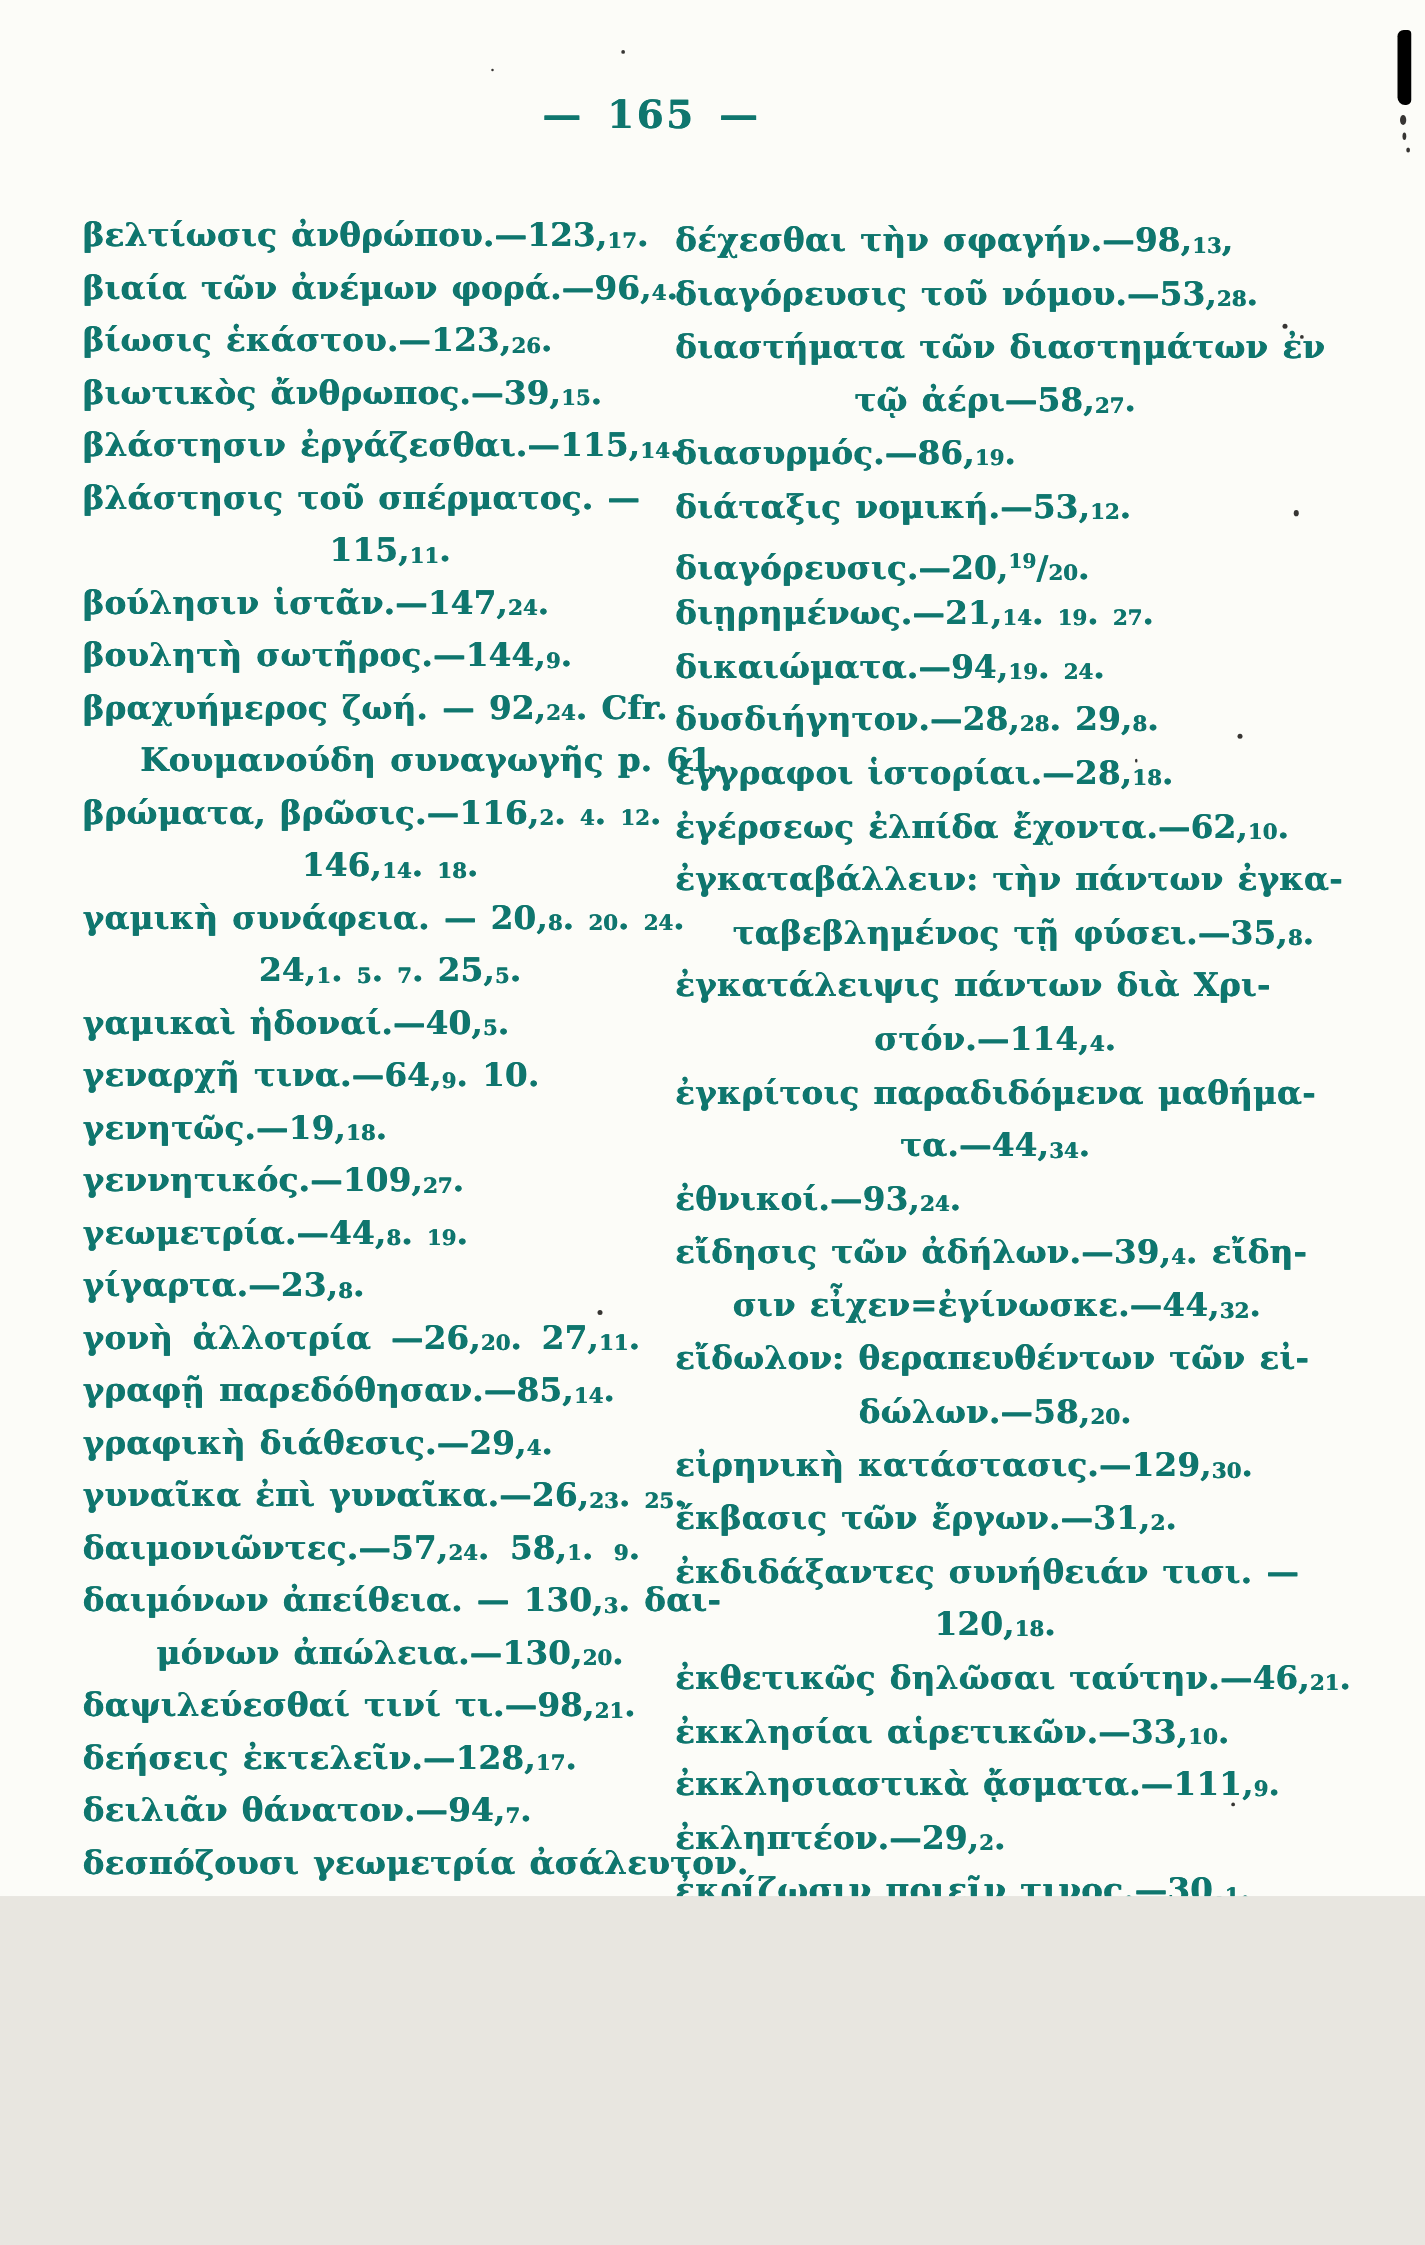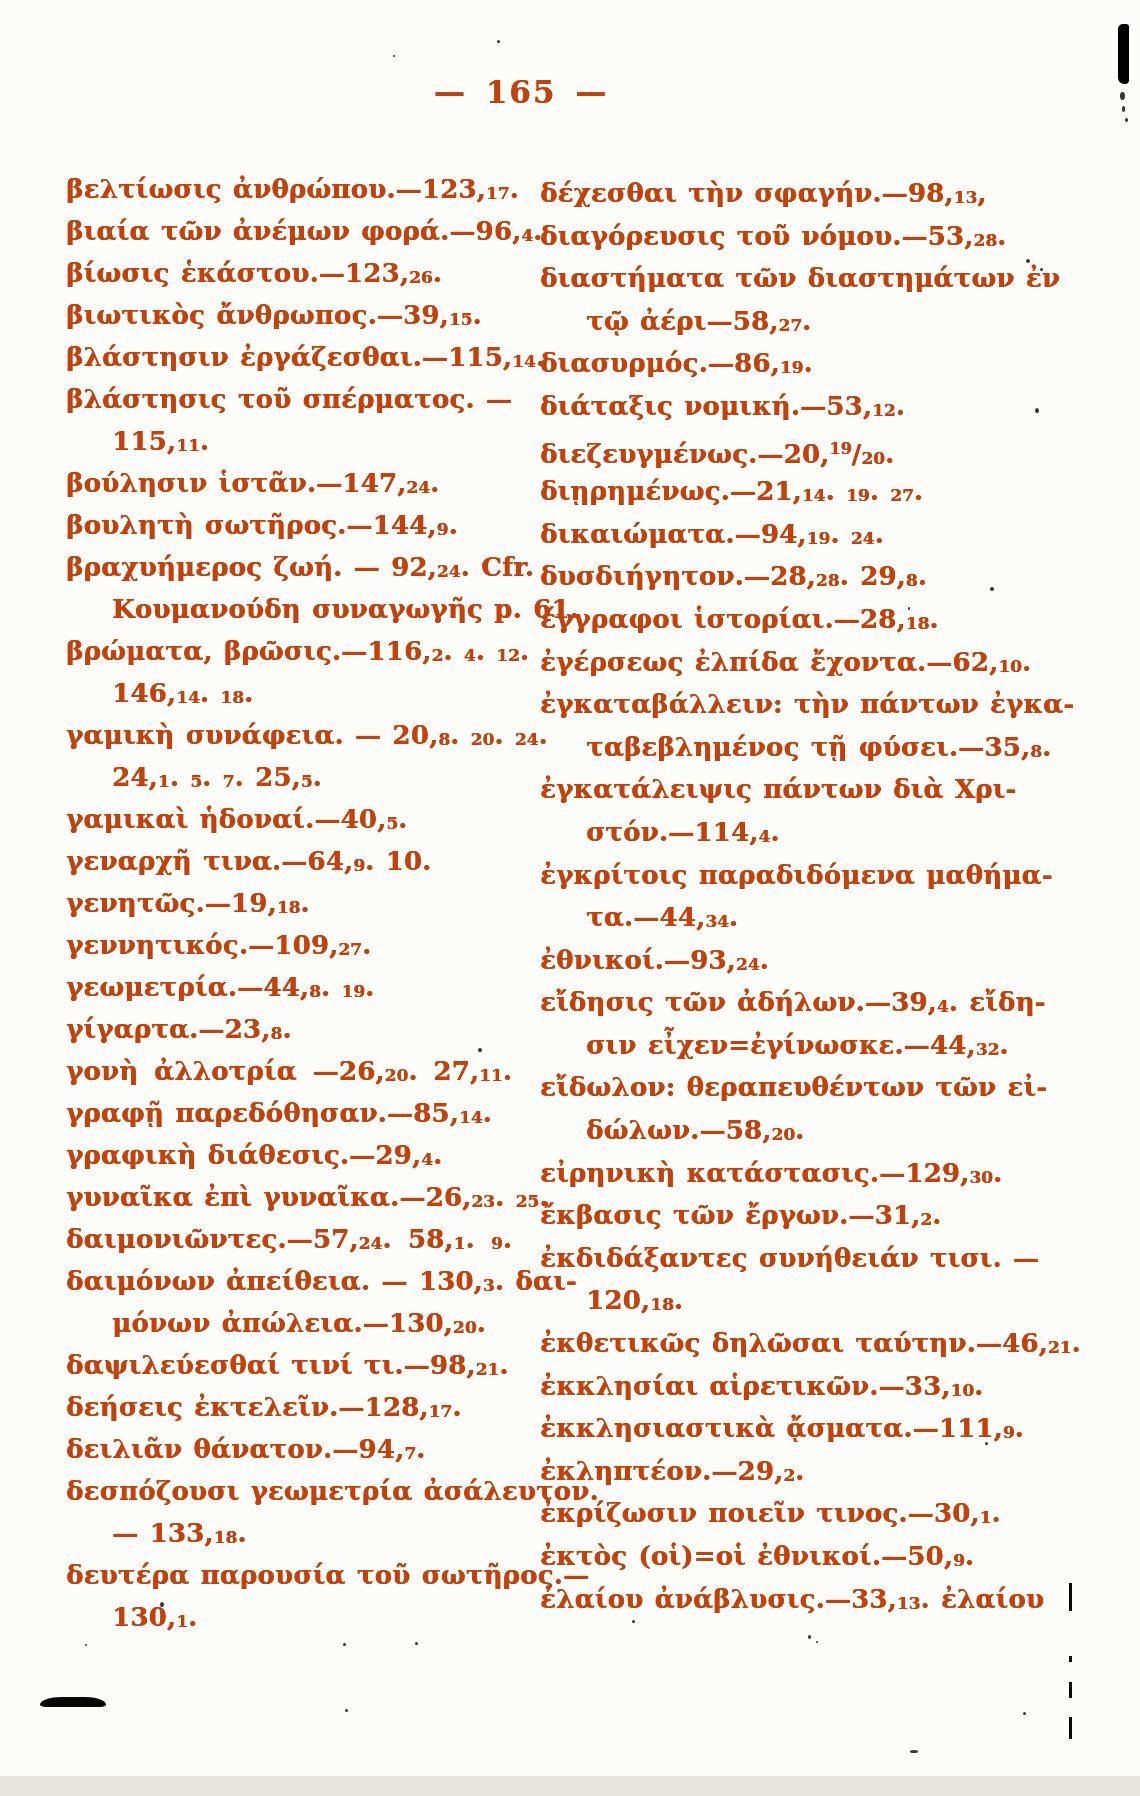--- a/index.html
+++ b/index.html
@@ -1,23 +1,23 @@
 <!DOCTYPE html>
 <html><head>
 <meta charset="utf-8">
 <style>
   html, body { margin: 0; padding: 0; background: #e8e6e0; }
   .page {
     position: relative;
     width: 1140px;
-    height: 1776px;
+    height: 1517px;
     background: #fcfcf8;
     overflow: hidden;
     font-family: "DejaVu Serif", "Liberation Serif", serif;
-    color: #c2410c;
+    color: #0f766e;
   }
   .header {
     position: absolute;
     left: 521px;
     top: 74px;
     transform: translateX(-50%);
     font-size: 31px;
     font-weight: bold;
     letter-spacing: 2px;
     word-spacing: 6px;
@@ -34,21 +34,21 @@
   }
   #col-left  { left: 66px;  top: 146px; width: 446px; }
   #col-right { left: 540px; top: 150px; width: 466px; }
   .line {
     height: 42px;
     line-height: 42px;
     white-space: nowrap;
     text-shadow: 0.45px 0 0 currentColor;
   }
   #col-right .line { height: 42.6px; line-height: 42.6px; }
-  .line.ind { padding-left: 46px; }
+  .line.ind { padding-left: 46px; text-align: center; }
   .line.j { text-align: justify; text-align-last: justify; }
   .line span.s { font-size: 17px; position: relative; top: 1px; letter-spacing: 0; }
   .line span.p { font-size: 16px; vertical-align: 9px; letter-spacing: 0; }
   .smudge {
     position: absolute;
     left: 1118px; top: 24px;
     width: 11px; height: 60px;
     background: #000;
     border-radius: 5px 3px 4px 6px;
   }
@@ -104,21 +104,21 @@
       <div class="line j"><span class="n">δευτέρα παρουσία τοῦ σωτῆρος.—</span></div>
       <div class="line ind"><span class="n">130,</span><span class="s">1</span><span class="n">.</span></div>
     </div>
   <div id="col-right" class="col">
       <div class="line"><span class="n">δέχεσθαι τὴν σφαγήν.—98,</span><span class="s">13</span><span class="n">,</span></div>
       <div class="line"><span class="n">διαγόρευσις τοῦ νόμου.—53,</span><span class="s">28</span><span class="n">.</span></div>
       <div class="line j"><span class="n">διαστήματα τῶν διαστημάτων ἐν</span></div>
       <div class="line ind"><span class="n">τῷ ἀέρι—58,</span><span class="s">27</span><span class="n">.</span></div>
       <div class="line"><span class="n">διασυρμός.—86,</span><span class="s">19</span><span class="n">.</span></div>
       <div class="line"><span class="n">διάταξις νομική.—53,</span><span class="s">12</span><span class="n">.</span></div>
-      <div class="line"><span class="n">διεζευγμένως.—20,</span><span class="p">19</span><span class="n">/</span><span class="s">20</span><span class="n">.</span></div>
+      <div class="line"><span class="n">διαγόρευσις.—20,</span><span class="p">19</span><span class="n">/</span><span class="s">20</span><span class="n">.</span></div>
       <div class="line"><span class="n">διῃρημένως.—21,</span><span class="s">14</span><span class="n">. </span><span class="s">19</span><span class="n">. </span><span class="s">27</span><span class="n">.</span></div>
       <div class="line"><span class="n">δικαιώματα.—94,</span><span class="s">19</span><span class="n">. </span><span class="s">24</span><span class="n">.</span></div>
       <div class="line"><span class="n">δυσδιήγητον.—28,</span><span class="s">28</span><span class="n">. 29,</span><span class="s">8</span><span class="n">.</span></div>
       <div class="line"><span class="n">ἔγγραφοι ἱστορίαι.—28,</span><span class="s">18</span><span class="n">.</span></div>
       <div class="line j"><span class="n">ἐγέρσεως ἐλπίδα ἔχοντα.—62,</span><span class="s">10</span><span class="n">.</span></div>
       <div class="line j"><span class="n">ἐγκαταβάλλειν: τὴν πάντων ἐγκα-</span></div>
       <div class="line ind j"><span class="n">ταβεβλημένος τῇ φύσει.—35,</span><span class="s">8</span><span class="n">.</span></div>
       <div class="line j"><span class="n">ἐγκατάλειψις πάντων διὰ Χρι-</span></div>
       <div class="line ind"><span class="n">στόν.—114,</span><span class="s">4</span><span class="n">.</span></div>
       <div class="line j"><span class="n">ἐγκρίτοις παραδιδόμενα μαθήμα-</span></div>

